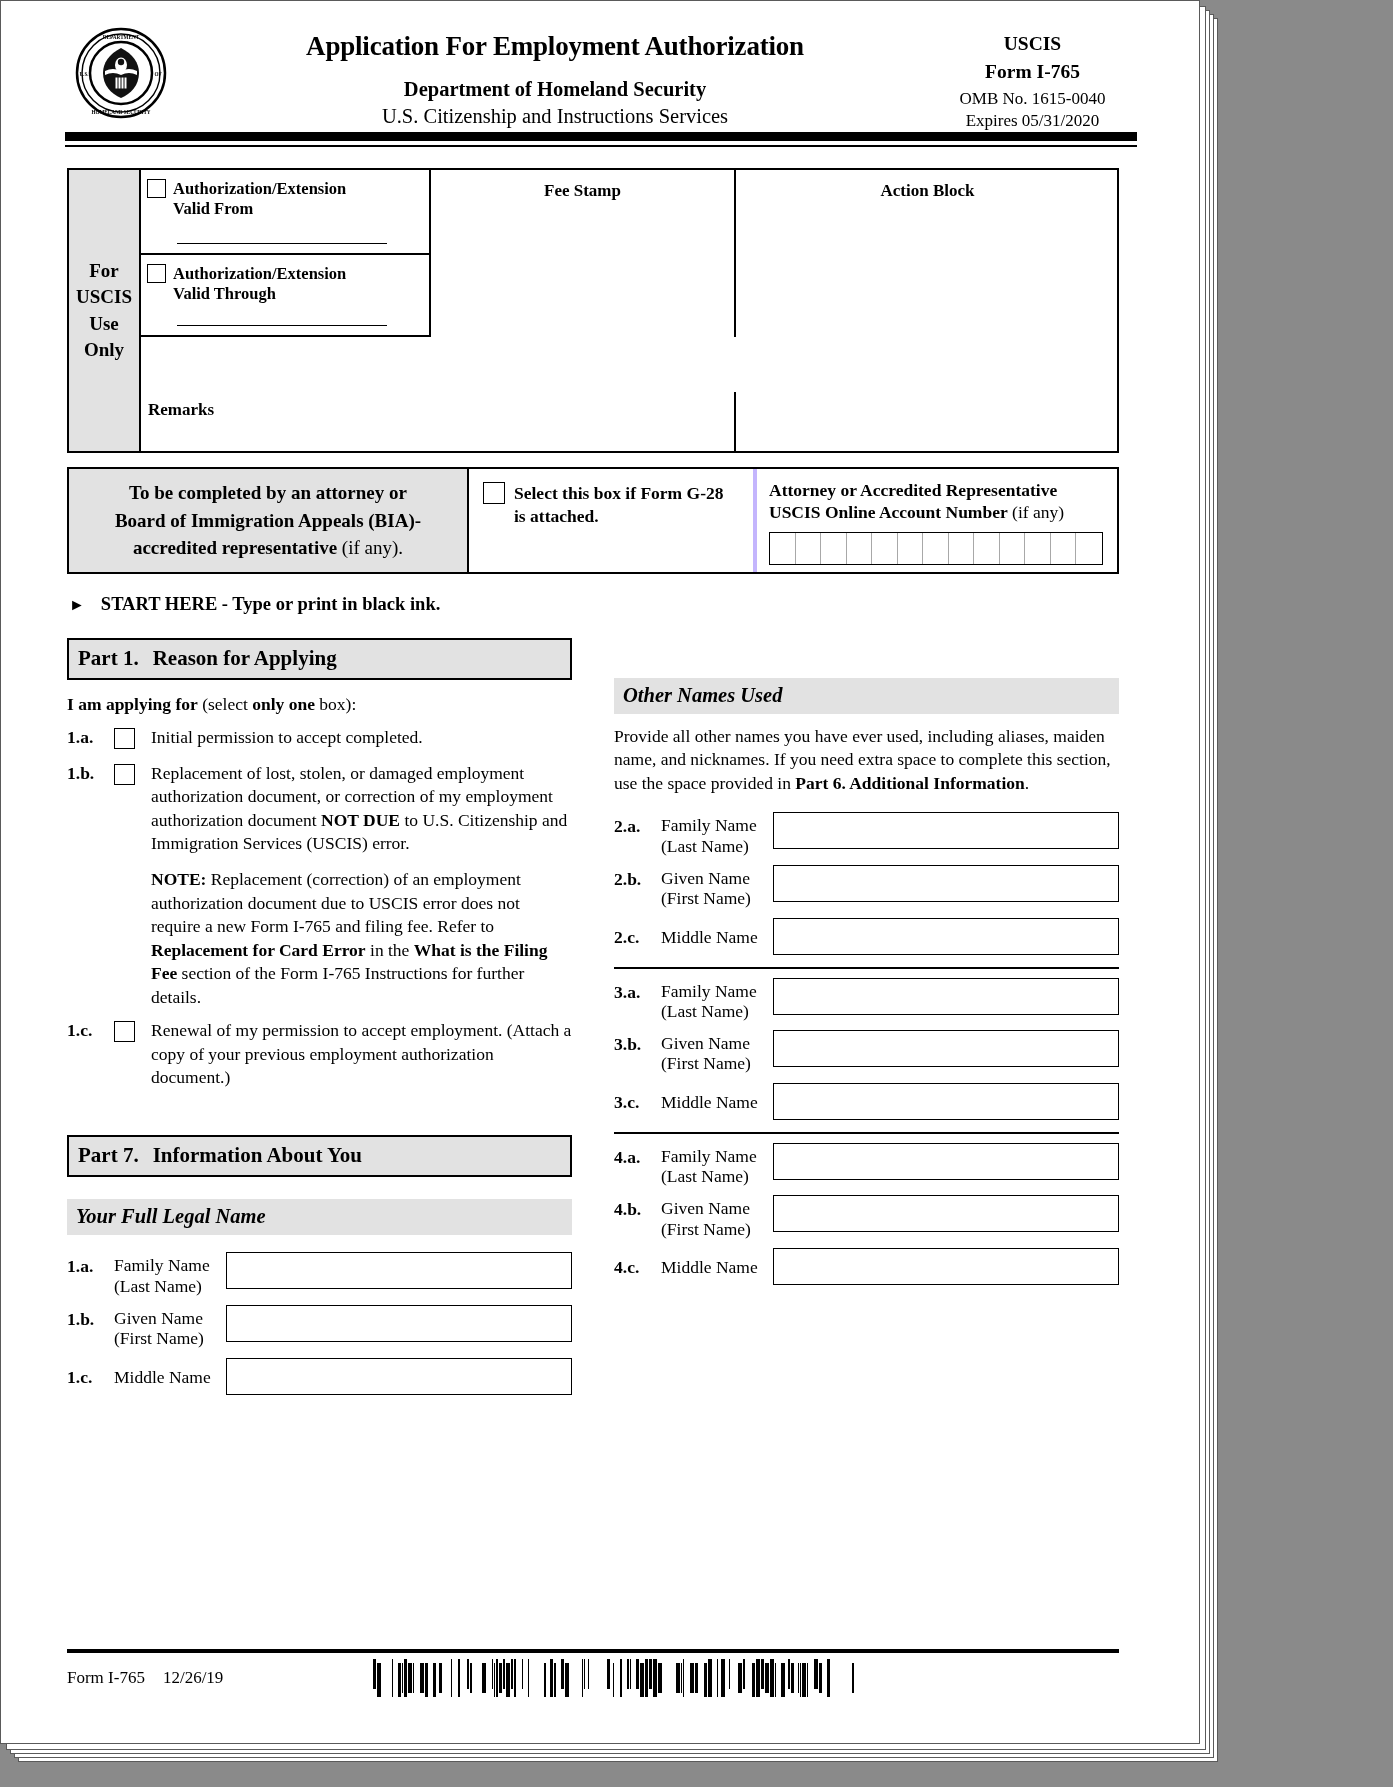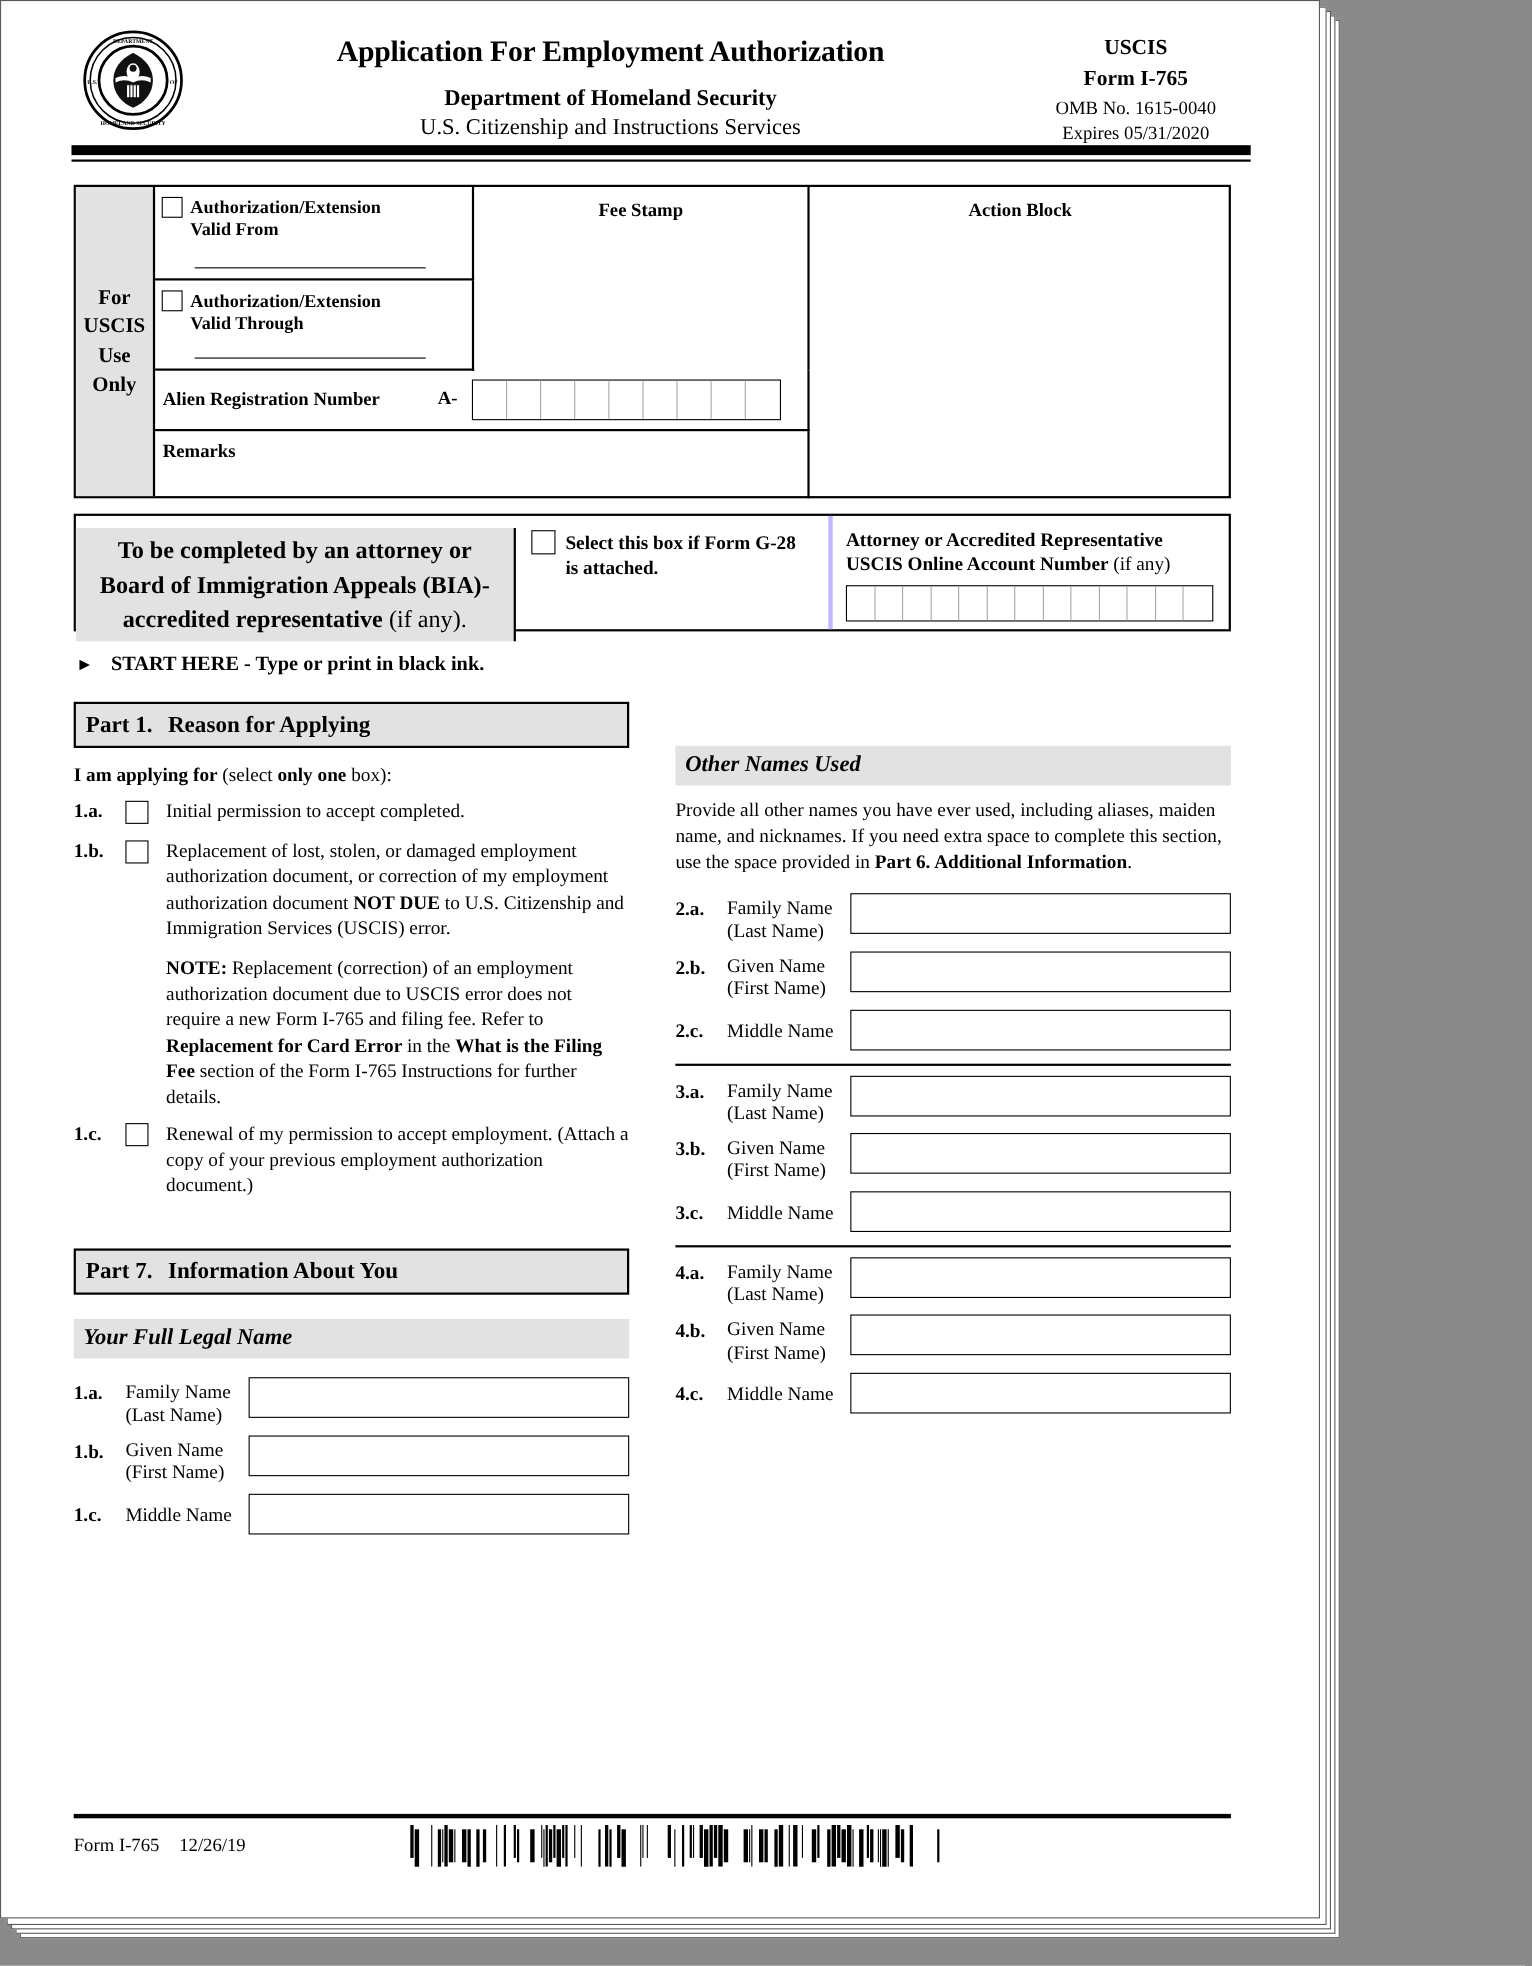--- a/index.html
+++ b/index.html
@@ -62,21 +62,21 @@
   .boxrow div{border-right:1px solid #a8a8a8;box-sizing:border-box;}
   .boxrow div:last-child{border-right:none;}
   .alien-boxes{position:absolute;left:288px;top:8px;height:37px;}
   .alien-boxes div{width:31px;}
   .remarks{position:absolute;left:72px;top:222px;width:595px;height:61px;border-right:2px solid #000;box-sizing:border-box;}
   .remarks span{position:absolute;left:7px;top:8px;font-weight:bold;font-size:17px;}
 
   
   .att{position:absolute;left:66px;top:466px;width:1052px;height:107px;border:2px solid #000;box-sizing:border-box;}
   .att-a{position:absolute;left:0;top:0;width:400px;height:100%;background:#e2e2e2;border-right:2px solid #000;box-sizing:border-box;
-    display:flex;align-items:center;justify-content:center;text-align:center;font-size:22px;line-height:1.45;padding:16px 10px;margin-top:11px;}
+    display:flex;align-items:center;justify-content:center;text-align:center;font-size:19px;line-height:1.45;padding:16px 10px;}
   .att-b{position:absolute;left:400px;top:0;width:288px;height:100%;border-right:4px solid #c4b5fd;box-sizing:border-box;padding:13px 0 0 14px;}
   .att-b .cbox{width:20px;height:20px;}
   .att-b-txt{display:inline-block;margin-left:9px;font-weight:bold;font-size:17.5px;line-height:1.3;vertical-align:top;width:225px;}
   .att-c{position:absolute;left:688px;top:0;width:360px;height:100%;box-sizing:border-box;padding:10px 0 0 12px;}
   .att-c-t{font-weight:bold;font-size:17.5px;line-height:1.28;}
   .att-c-t i{font-weight:normal;font-style:normal;}
   .att-boxes{position:absolute;left:12px;top:63px;height:33px;}
   .att-boxes div{width:25.5px;}
 
   
@@ -188,35 +188,20 @@
       </div>
     </div>
 
     <div class="fee">
       <span>Fee Stamp</span>
     </div>
     <div class="action">
       <span>Action Block</span>
     </div>
 
-    <div class="alien">
-      <span class="alien-label">Alien Registration Number</span>
-      <span class="alien-a">A-</span>
-      <div class="boxrow alien-boxes" id="alienBoxes">
-            <div></div>
-            <div></div>
-            <div></div>
-            <div></div>
-            <div></div>
-            <div></div>
-            <div></div>
-            <div></div>
-            <div></div>
-          </div>
-    </div>
 
     <div class="remarks">
       <span>Remarks</span>
     </div>
   </div>
 
   <div class="att">
     <div class="att-a">
       <div>
         <b>To be completed by an attorney or</b><br>

